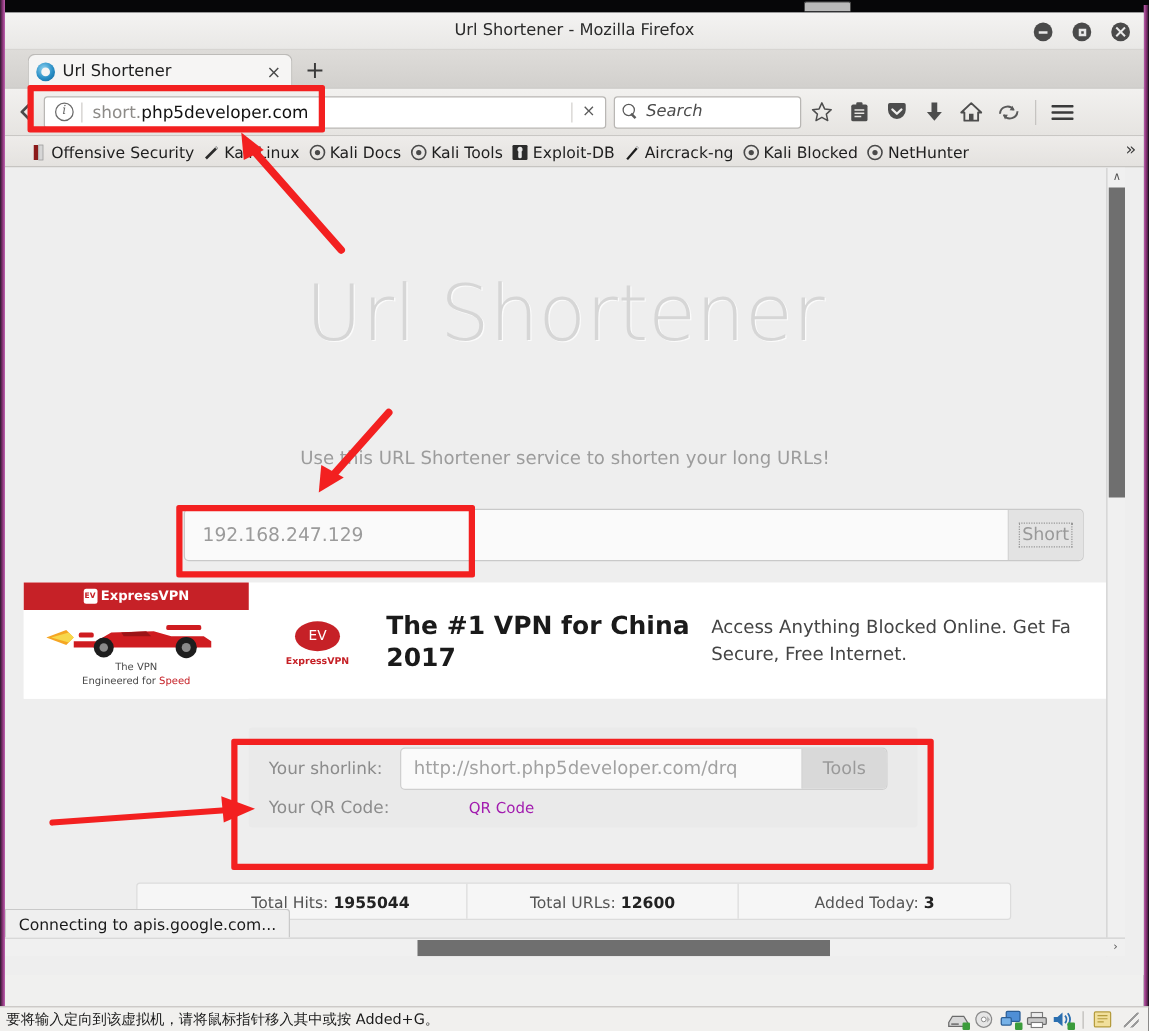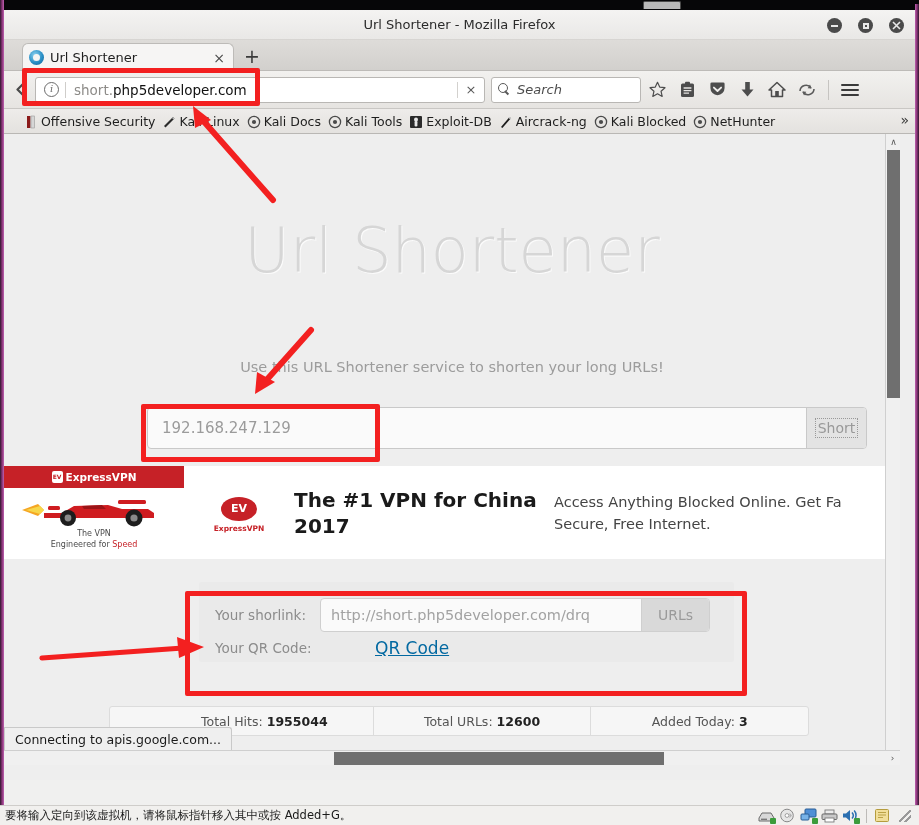--- a/index.html
+++ b/index.html
@@ -205,21 +205,21 @@
     flex: 0 0 auto; width: 60px; height: 40px;
     background: #e3e3e3; border-left: 1px solid #c9c9c9;
     border-radius: 0 3px 3px 0;
     display: flex; align-items: center; justify-content: center;
     font-size: 14px; color: #999; cursor: pointer;
   }
   #short-btn span { border: 1px dotted #999; padding: 1px 2px; }
 
   
   #ad {
-    position: absolute; left: 0; top: 332px; width: 896px; height: 93px;
+    position: absolute; left: 15px; top: 332px; width: 896px; height: 93px;
     background: #ffffff; display: flex; align-items: stretch;
   }
   #ad-left { position: relative; width: 180px; flex: 0 0 auto; background: #fff; }
   #ad-left-top {
     height: 22px; background: #c62127;
     display: flex; align-items: center; justify-content: center;
   }
   #ad-logo-badge {
     width: 11px; height: 12px; background: #fff; border-radius: 2px;
     margin-right: 3px; position: relative;
@@ -236,21 +236,21 @@
     position: absolute; left: 0; top: 62px; width: 180px; text-align: center;
     font-size: 8px; color: #4a4a4a; line-height: 11px;
   }
   #ad-left-cap .spd { color: #c62127; }
   #ad-mid-logo {
     width: 110px; flex: 0 0 auto; display: flex; flex-direction: column;
     align-items: center; justify-content: center; padding-top: 4px;
   }
   #ad-mid-circle {
     width: 36px; height: 24px; border-radius: 50%; background: #c62127;
-    color: #fff; font-size: 11px; font-weight: bold;
+    color: #fff; font-size: 11px; font-weight: normal;
     display: flex; align-items: center; justify-content: center;
   }
   #ad-mid-text { font-size: 7.5px; color: #c62127; font-weight: bold; margin-top: 3px; }
   #ad-headline {
     width: 260px; flex: 0 0 auto; display: flex; align-items: center;
     font-size: 20px; font-weight: bold; color: #1a1a1a; line-height: 26px;
   }
   #ad-body {
     flex: 1 1 auto; display: flex; align-items: center;
     font-size: 14.5px; color: #444; line-height: 22px; padding-right: 4px;
@@ -274,21 +274,21 @@
     font-family: "DejaVu Sans", "Liberation Sans", sans-serif;
   }
   #copy-btn {
     width: 68px; height: 32px; background: #d9d9d9;
     border-left: 1px solid #cfcfcf; border-radius: 0 3px 3px 0;
     display: flex; align-items: center; justify-content: center;
     font-size: 14px; color: #9a9a9a; cursor: pointer;
   }
   #result-row2 { position: absolute; left: 16px; top: 56px; display: flex; align-items: center; }
   #qr-label { width: 105px; font-size: 13.5px; color: #8c8c8c; }
-  #qr-value { font-size: 17px; color: #0369a1; margin-left: 55px; text-decoration: underline; }
+  #qr-value { font-size: 12px; color: #a21caf; margin-left: 55px; }
 
   
   #stats {
     position: absolute; left: 105px; top: 572px; width: 700px; height: 30px;
     background: #f6f6f6; border: 1px solid #dcdcdc; border-radius: 3px;
     display: flex;
     padding-left: 46px;
   }
   .stat {
     flex: 1 1 0; display: flex; align-items: center; justify-content: center;
@@ -590,21 +590,21 @@
           </div>
           <div id="ad-headline">The #1 VPN for China 2017</div>
           <div id="ad-body">Access Anything Blocked Online. Get Fa Secure, Free Internet.</div>
         </div>
 
         <div id="result-box">
           <div id="result-row1">
             <span id="shorlink-label">Your shorlink:</span>
             <span id="shorlink-group">
               <input id="shorlink-input" type="text" value="http://short.php5developer.com/drq" style="">
-              <span id="copy-btn">URLs</span>
+              <span id="copy-btn">Tools</span>
             </span>
           </div>
           <div id="result-row2">
             <span id="qr-label">Your QR Code:</span>
             <span id="qr-value">QR Code</span>
           </div>
         </div>
 
         <div id="stats">
           <div class="stat">

